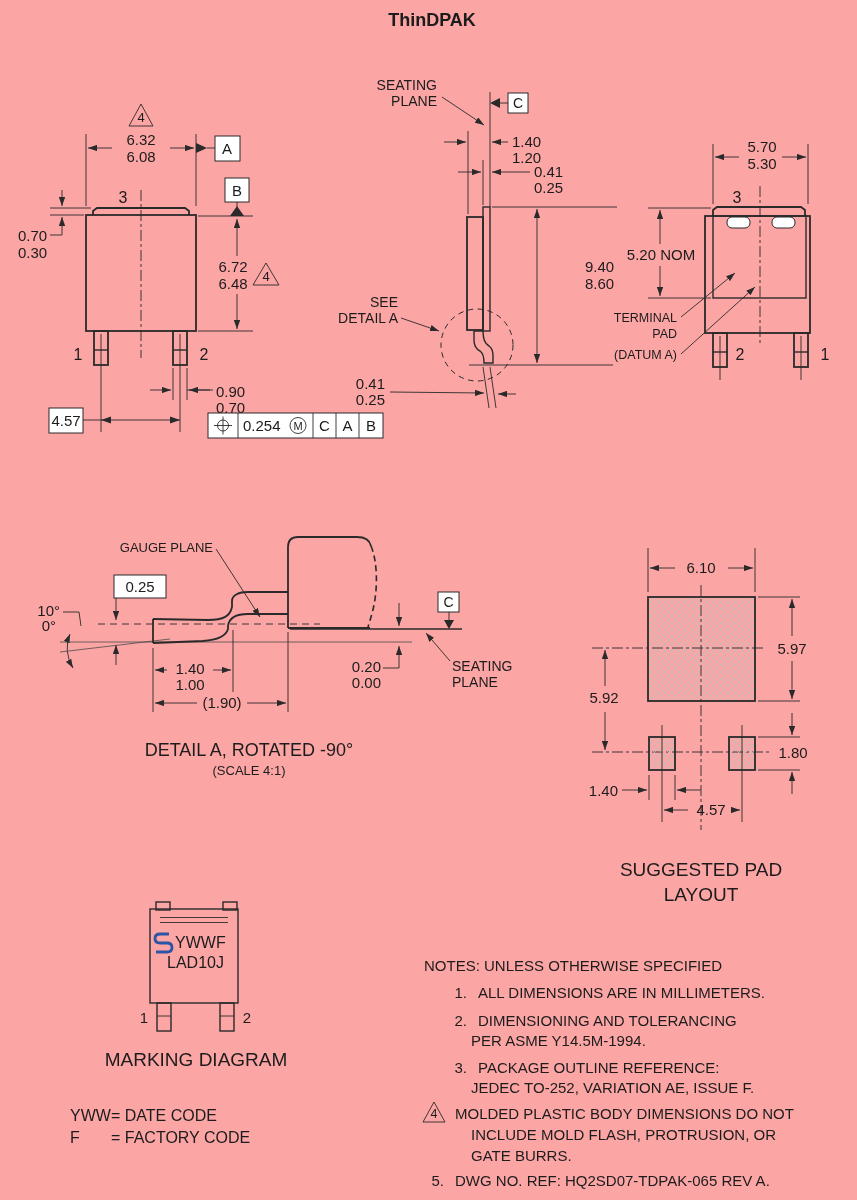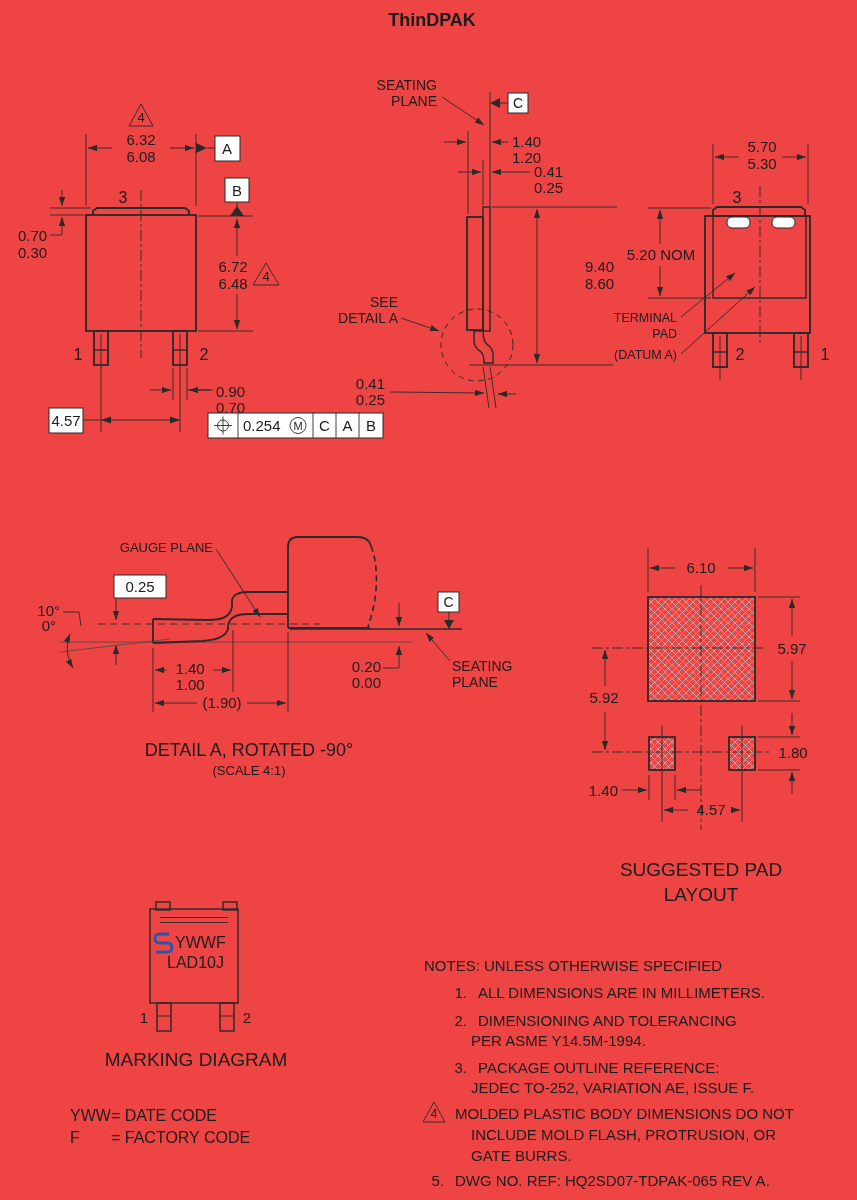--- a/index.html
+++ b/index.html
@@ -1,16 +1,16 @@
 <!DOCTYPE html>
 <html><head>
 <meta charset="utf-8">
 <style>
   html,body{margin:0;padding:0;background:#fff;}
-  .sheet{width:857px;height:1200px;position:relative;background:#ef4444;overflow:hidden;}
+  .sheet{width:857px;height:1200px;position:relative;background:#fca5a5;overflow:hidden;}
   svg{display:block;}
   text{font-family:"Liberation Sans","DejaVu Sans",sans-serif;fill:#1c1c1c;}
   .obj{stroke:#2a2a2a;stroke-width:1.8;fill:none;stroke-linejoin:miter;}
   .obj2{stroke:#2a2a2a;stroke-width:1.4;fill:none;}
   .thin{stroke:#2a2a2a;stroke-width:0.9;fill:none;}
   .xthin{stroke:#4a4a4a;stroke-width:0.8;fill:none;}
   .cl{stroke:#2a2a2a;stroke-width:0.9;fill:none;stroke-dasharray:11 3 3 3;}
   .dash{stroke:#2a2a2a;stroke-width:0.9;fill:none;stroke-dasharray:7 5;}
   .dashc{stroke:#2a2a2a;stroke-width:1;fill:none;stroke-dasharray:5.5 4.5;}
   .dasho{stroke:#2a2a2a;stroke-width:1.6;fill:none;stroke-dasharray:6 4;}

